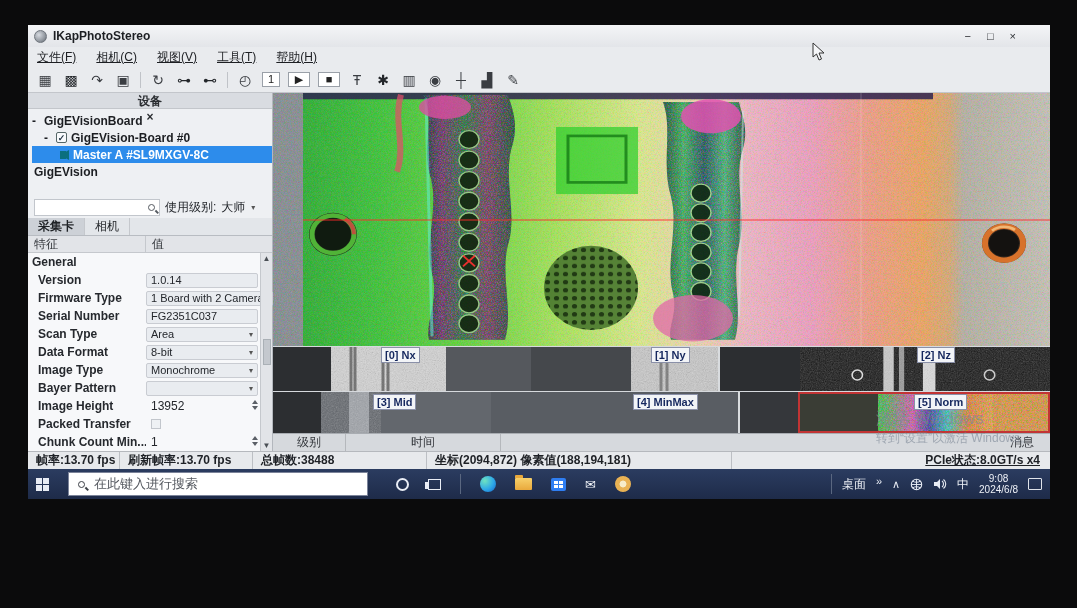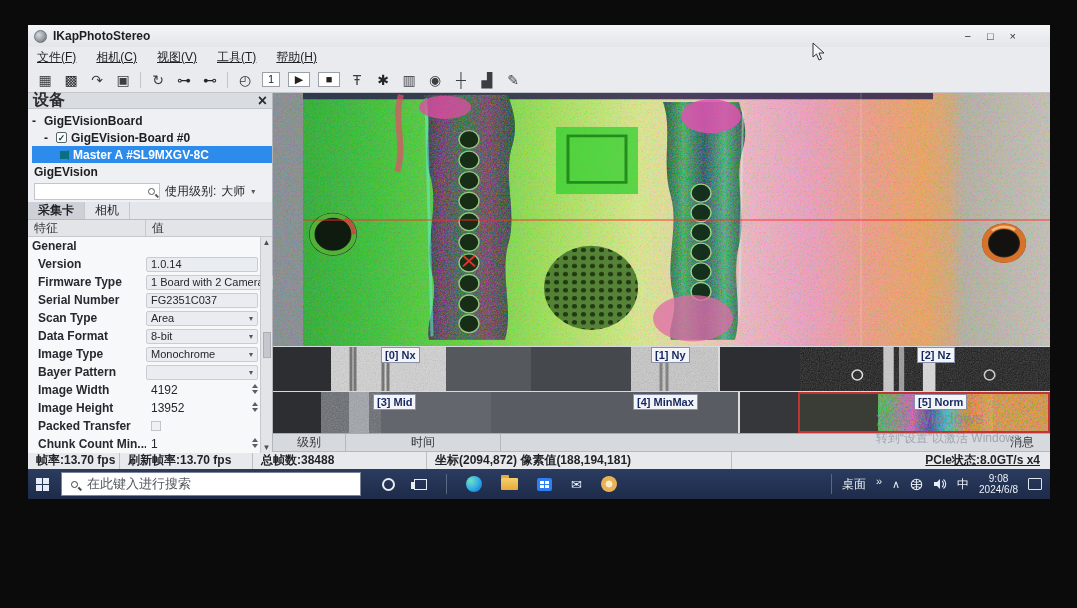--- a/index.html
+++ b/index.html
@@ -29,21 +29,21 @@
   .count-box { min-width:18px; height:15px; background:#fff; border:1px solid #9aa0a8;
                font-size:11px; text-align:center; line-height:13px; color:#222; }
 
   
   .main { flex:1; display:flex; min-height:0; }
 
   .left-panel { width:245px; background:#eef0f3; border-right:1px solid #b3b7bd;
                 display:flex; flex-direction:column; }
   .device-header { height:16px; background:#d9dce1; border-bottom:1px solid #c3c6cb;
                    display:flex; align-items:center; justify-content:space-between;
-                   padding:0 5px; font-size:16px; font-weight:bold; color:#2a2d31; }
+                   padding:0 5px; font-size:12px; font-weight:bold; color:#2a2d31;flex-direction:column; }
   .tree { height:90px; padding:3px 0 0 4px; font-size:12px; font-weight:bold; color:#1c1e22; }
   .tree-row { height:17px; display:flex; align-items:center; gap:4px; white-space:nowrap; }
   .tree-row .expander { font-weight:bold; width:8px; }
   .tree-row.sel { background:#2d8ceb; color:#fff; width:240px; }
   .chk { width:11px; height:11px; border:1px solid #566; background:#f8fafc; font-size:9px;
          line-height:10px; text-align:center; color:#234; border-radius:2px; }
   .cam-icon { width:0; height:0; border-top:5px solid transparent; border-bottom:5px solid transparent;
               border-right:9px solid #0a6f7e; position:relative; }
   .cam-icon::after { content:""; position:absolute; left:0; top:-4px; width:6px; height:8px; background:#0a6f7e; }
 
@@ -114,21 +114,21 @@
   .sb { height:100%; display:flex; align-items:center; padding:0 8px;
         border-right:1px solid #bcbfc4; white-space:nowrap; }
   .sb-fps { width:92px; }
   .sb-refresh { width:133px; }
   .sb-total { width:174px; }
   .sb-coord { width:305px; }
   .sb-pcie { margin-left:auto; border-right:none; padding-right:10px;text-decoration:underline; }
 
   
   .taskbar { height:30px; background:linear-gradient(180deg,#2b3c60,#1e2b49); display:flex;
-             align-items:center; color:#eef1f7; gap:5px; }
+             align-items:center; color:#eef1f7; gap:12px; }
   .start { width:28px; height:100%; display:flex; align-items:center; justify-content:center; }
   .win-logo { display:grid; grid-template-columns:6px 6px; grid-template-rows:6px 6px; gap:1px; }
   .win-logo b { background:#e8ecf4; }
   .tb-search { width:300px; height:24px; background:#fff; border:1px solid #7c849a; display:flex;
                align-items:center; gap:9px; padding:0 9px; color:#53575e; font-size:13px; }
   .tb-search .mag { border-color:#3c4047; }
   .tb-search .mag::after { background:#3c4047; }
   .tkicons { display:flex; align-items:center; gap:19px; padding-left:16px; }
   .cortana { width:13px; height:13px; border:2px solid #e9edf5; border-radius:50%; }
   .taskview { width:13px; height:11px; border:1.5px solid #e9edf5; position:relative; }
@@ -371,32 +371,20 @@
         <div class="prow">
           <div class="plabel">Bayer Pattern</div>
           <div class="pval">
               <div class="val-box">
             <span></span>
             <span class="dd-caret">▾</span>
               </div>
             </div>
         </div>
 
-        <div class="prow">
-          <div class="plabel">Image Width</div>
-          <div class="pval">
-              <div class="val-plain">
-            <span>4192</span>
-            <span class="spin">
-                  <i class="up"></i>
-                  <i class="dn"></i>
-                </span>
-              </div>
-            </div>
-        </div>
 
         <div class="prow">
           <div class="plabel">Image Height</div>
           <div class="pval">
               <div class="val-plain">
             <span>13952</span>
             <span class="spin">
                   <i class="up"></i>
                   <i class="dn"></i>
                 </span>

